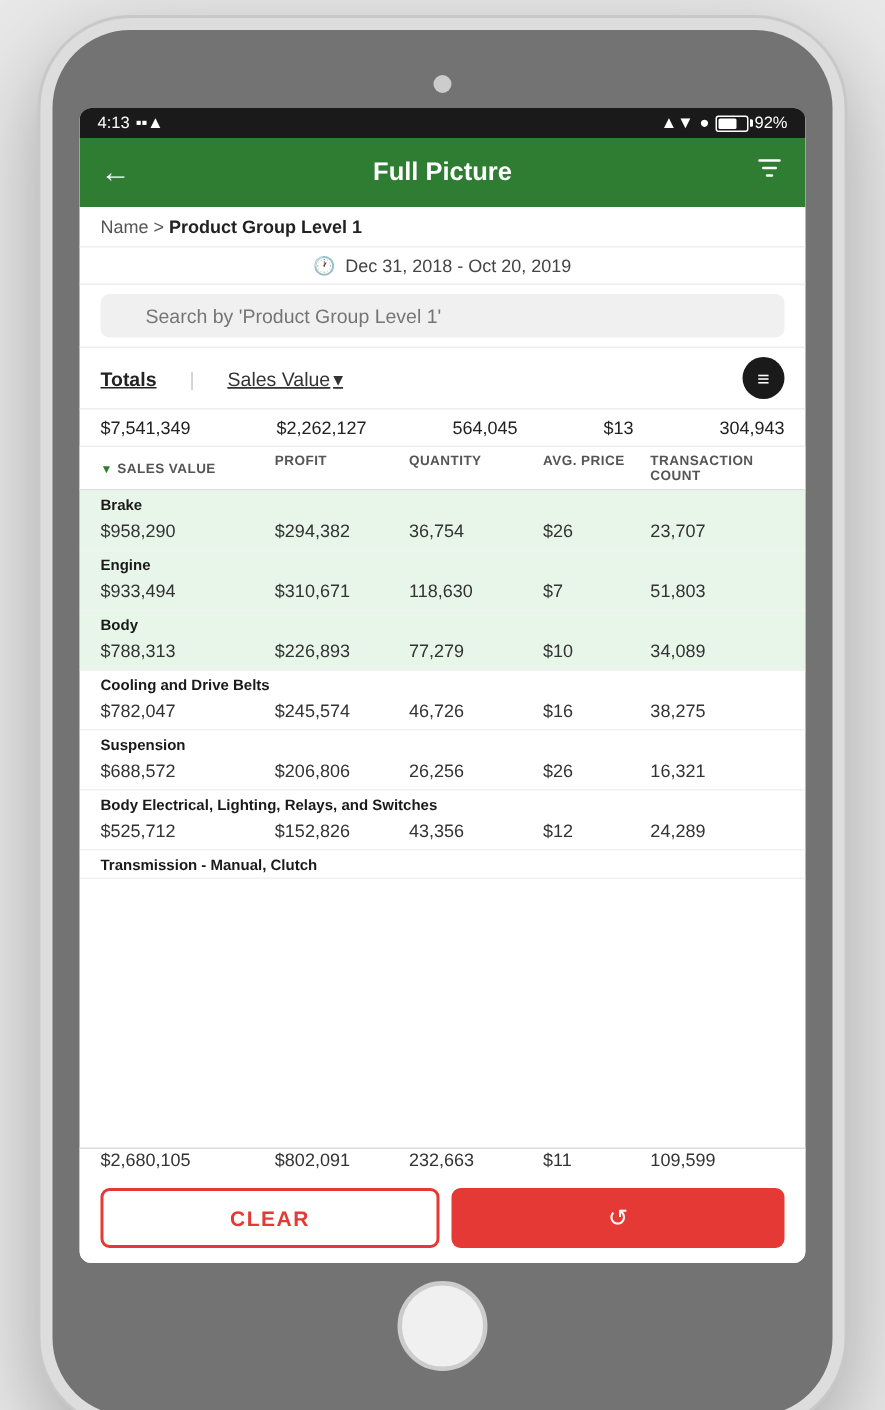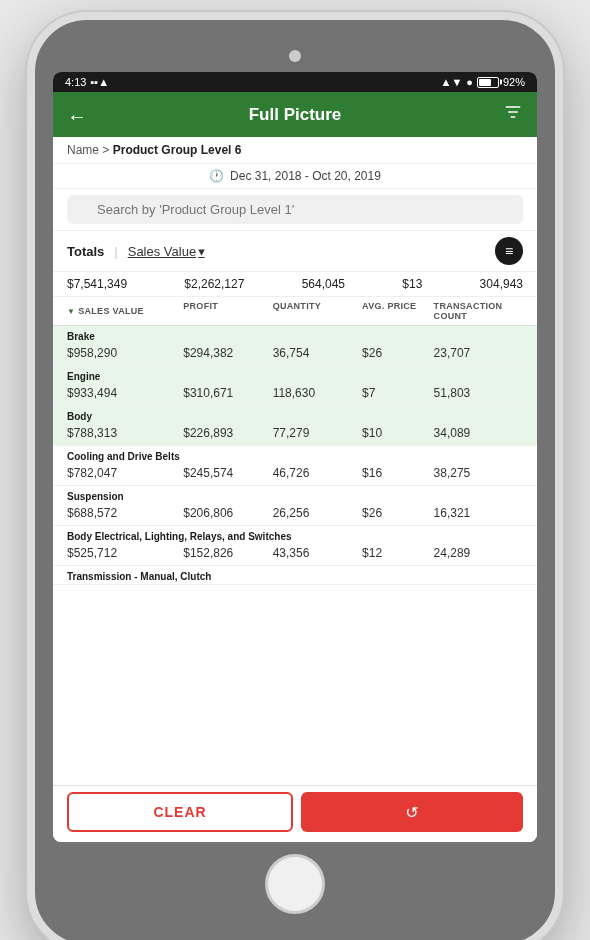--- a/index.html
+++ b/index.html
@@ -117,21 +117,21 @@
       color: #888;
       font-size: 13px;
     }
     .totals-row {
       display: flex;
       align-items: center;
       justify-content: space-between;
       padding: 6px 14px;
       border-bottom: 1px solid #eee;
     }
-    .totals-left { display: flex; align-items: center; gap: 6px; font-size: 13px; color: #222; }
+    .totals-left { display: flex; align-items: center; gap: 18px; font-size: 13px; color: #222; text-decoration: underline; }
     .totals-label { font-weight: 600; }
     .sales-value-btn {
       display: flex; align-items: center; gap: 2px;
       font-size: 13px; color: #333; cursor: pointer;
       text-decoration: underline;
     }
     .divider-v { color: #ccc; margin: 0 4px; }
     .menu-icon {
       width: 28px; height: 28px;
       background: #1a1a1a;
@@ -306,21 +306,21 @@
       <div class="header-icon">
         <svg width="20" height="20" viewBox="0 0 24 24" fill="white">
             <path d="M4 6h16M7 12h10M10 18h4"></path>
             <style>path{stroke:white;stroke-width:2;stroke-linecap:round;fill:none;}</style>
           </svg>
       </div>
     </div>
 
     <div class="breadcrumb">
       <span>Name &gt;</span>
-      <strong>Product Group Level 6</strong>
+      <strong>Product Group Level 1</strong>
     </div>
 
     <div class="date-row">
       <span>🕐</span>
       <span>Dec 31, 2018 - Oct 20, 2019</span>
     </div>
 
     <div class="search-row">
       <div class="search-wrapper">
         <span class="search-icon-inner">🔍</span>
@@ -421,20 +421,27 @@
             <span>$12</span>
             <span>24,289</span>
           </div>
         </div>
         <div class="product-group">
           <div class="group-name">Transmission - Manual, Clutch</div>
         </div>
       </div>
 
     <div class="bottom-bar">
+      <div class="subtotals-values">
+        <span>$2,680,105</span>
+        <span>$802,091</span>
+        <span>232,663</span>
+        <span>$11</span>
+        <span>109,599</span>
+      </div>
       <div class="action-buttons">
         <div class="btn-clear">CLEAR</div>
         <div class="btn-action">
           <span>↺</span>
         </div>
       </div>
     </div>
   </div>
 
   <div class="device-bottom"></div>

